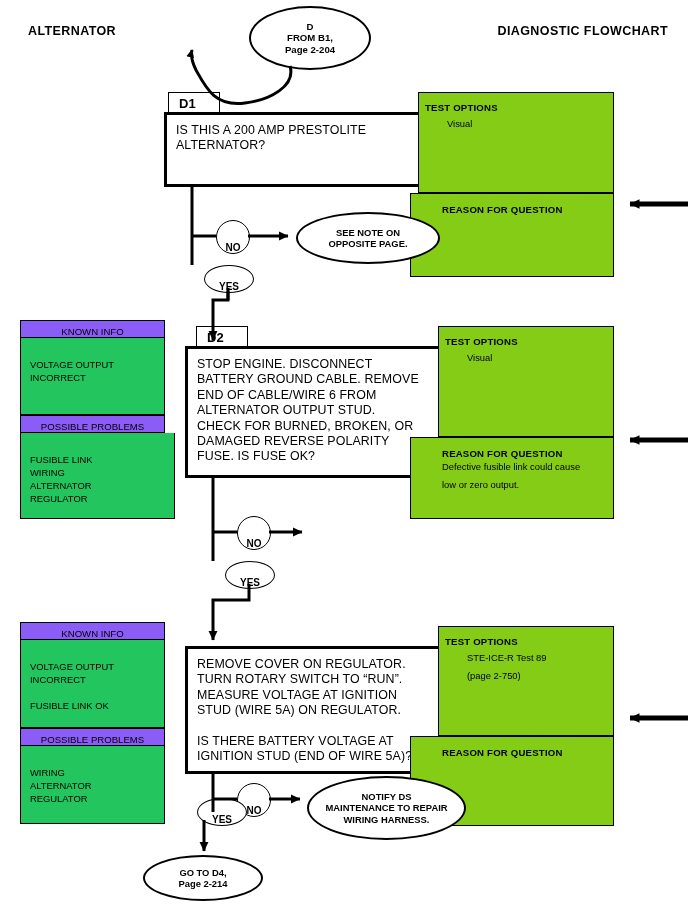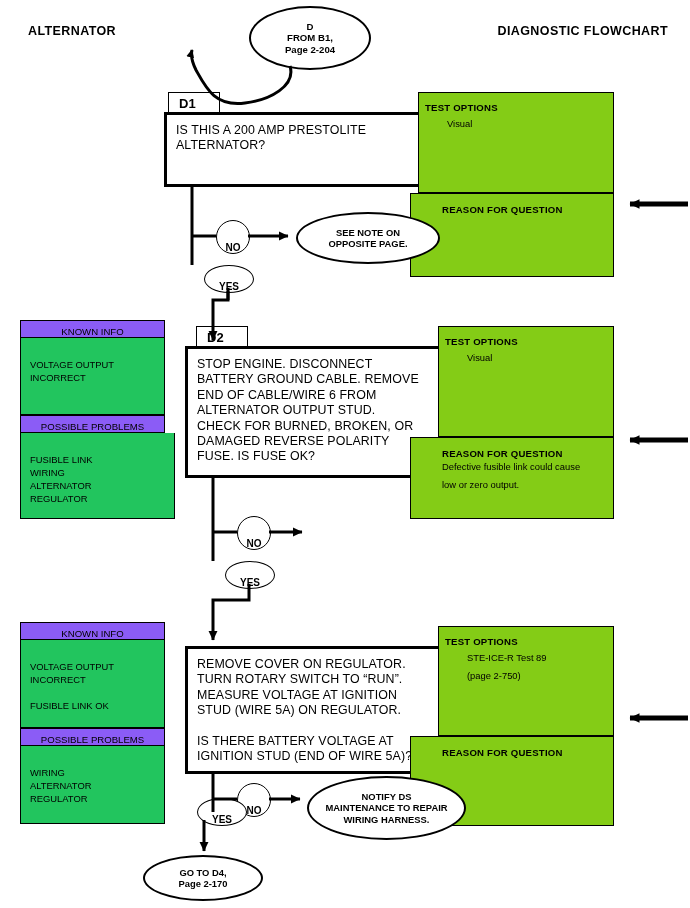--- a/index.html
+++ b/index.html
@@ -211,21 +211,21 @@
     <span>NOTIFY DS
 MAINTENANCE TO REPAIR
 WIRING HARNESS.</span>
   </div>
   <div class="ell thin yes" style="left:197px;top:798px;width:48px;height:26px;">
     <span>YES</span>
   </div>
 
   <div class="ell" style="left:143px;top:855px;width:116px;height:42px;">
     <span>GO TO D4,
-Page 2-170</span>
+Page 2-214</span>
   </div>
 
   <svg class="overlay" viewBox="0 0 690 908">
     <defs>
       <marker id="ah" markerWidth="9" markerHeight="9" refX="7.5" refY="4.5" orient="auto" markerUnits="userSpaceOnUse">
         <path d="M0,0.6 L8.5,4.5 L0,8.4 z" fill="#000"></path>
       </marker>
       <marker id="ahL" markerWidth="11" markerHeight="11" refX="9.5" refY="5.5" orient="auto" markerUnits="userSpaceOnUse">
         <path d="M0,0.8 L10,5.5 L0,10.2 z" fill="#000"></path>
       </marker>

